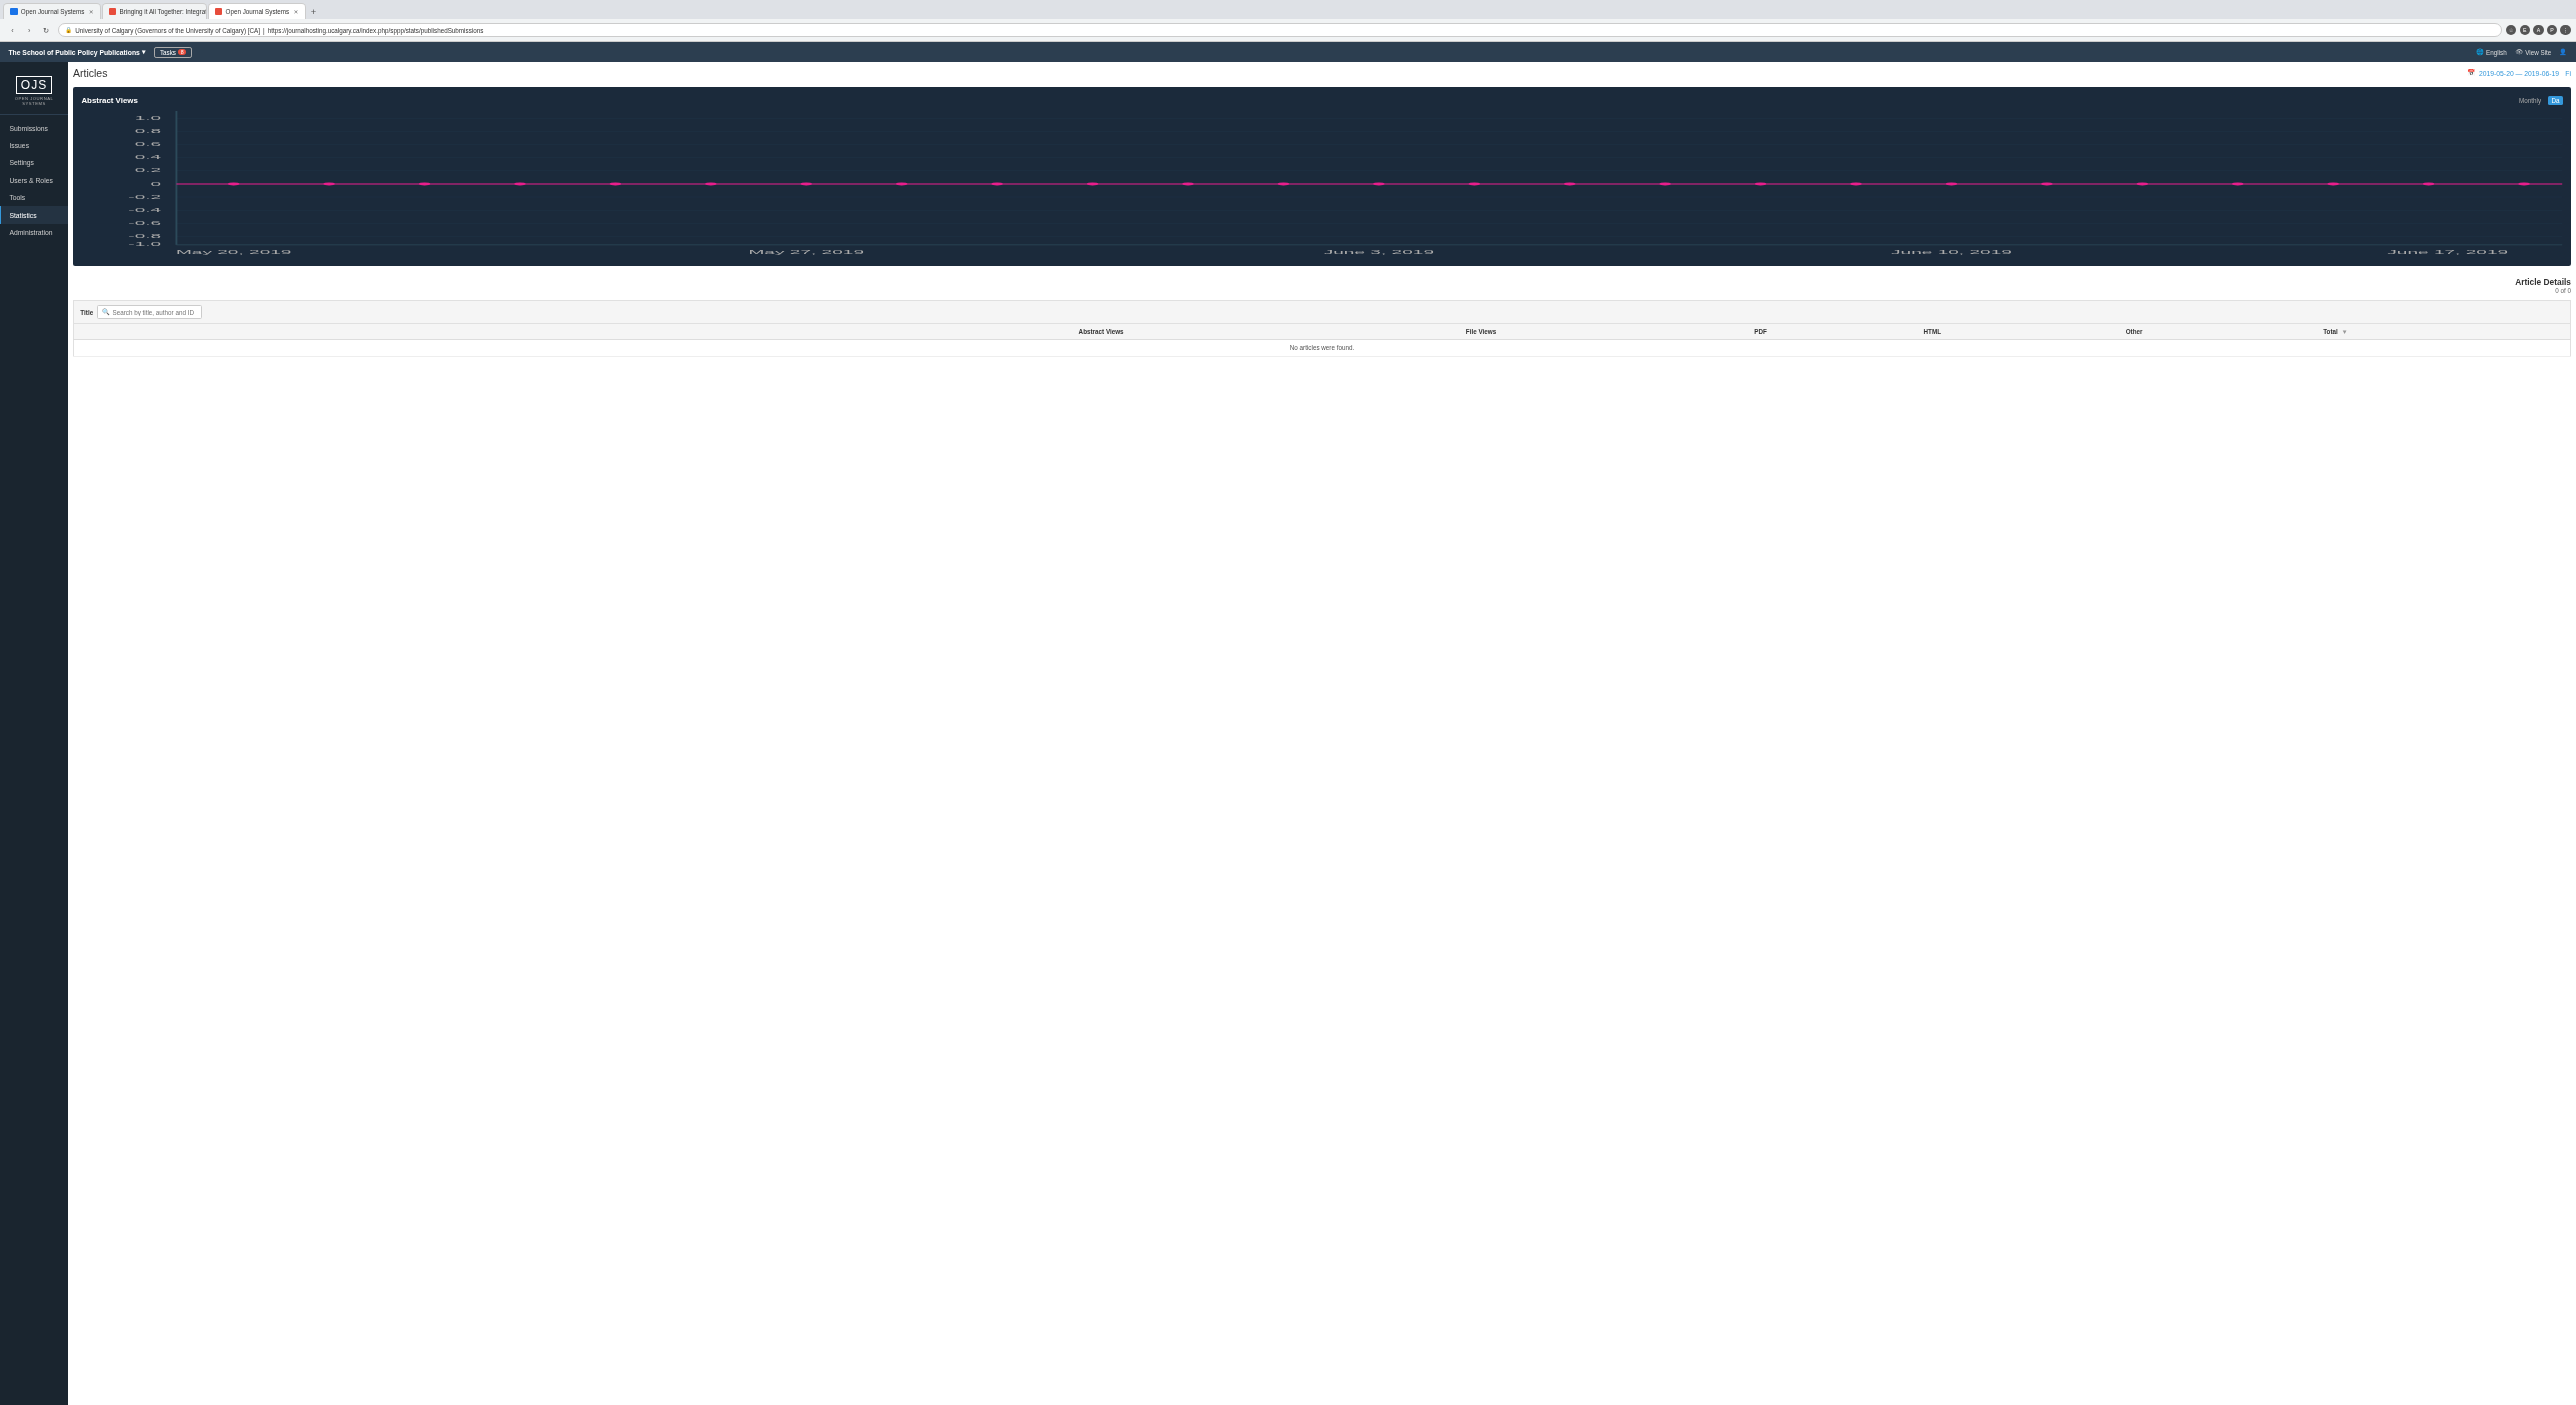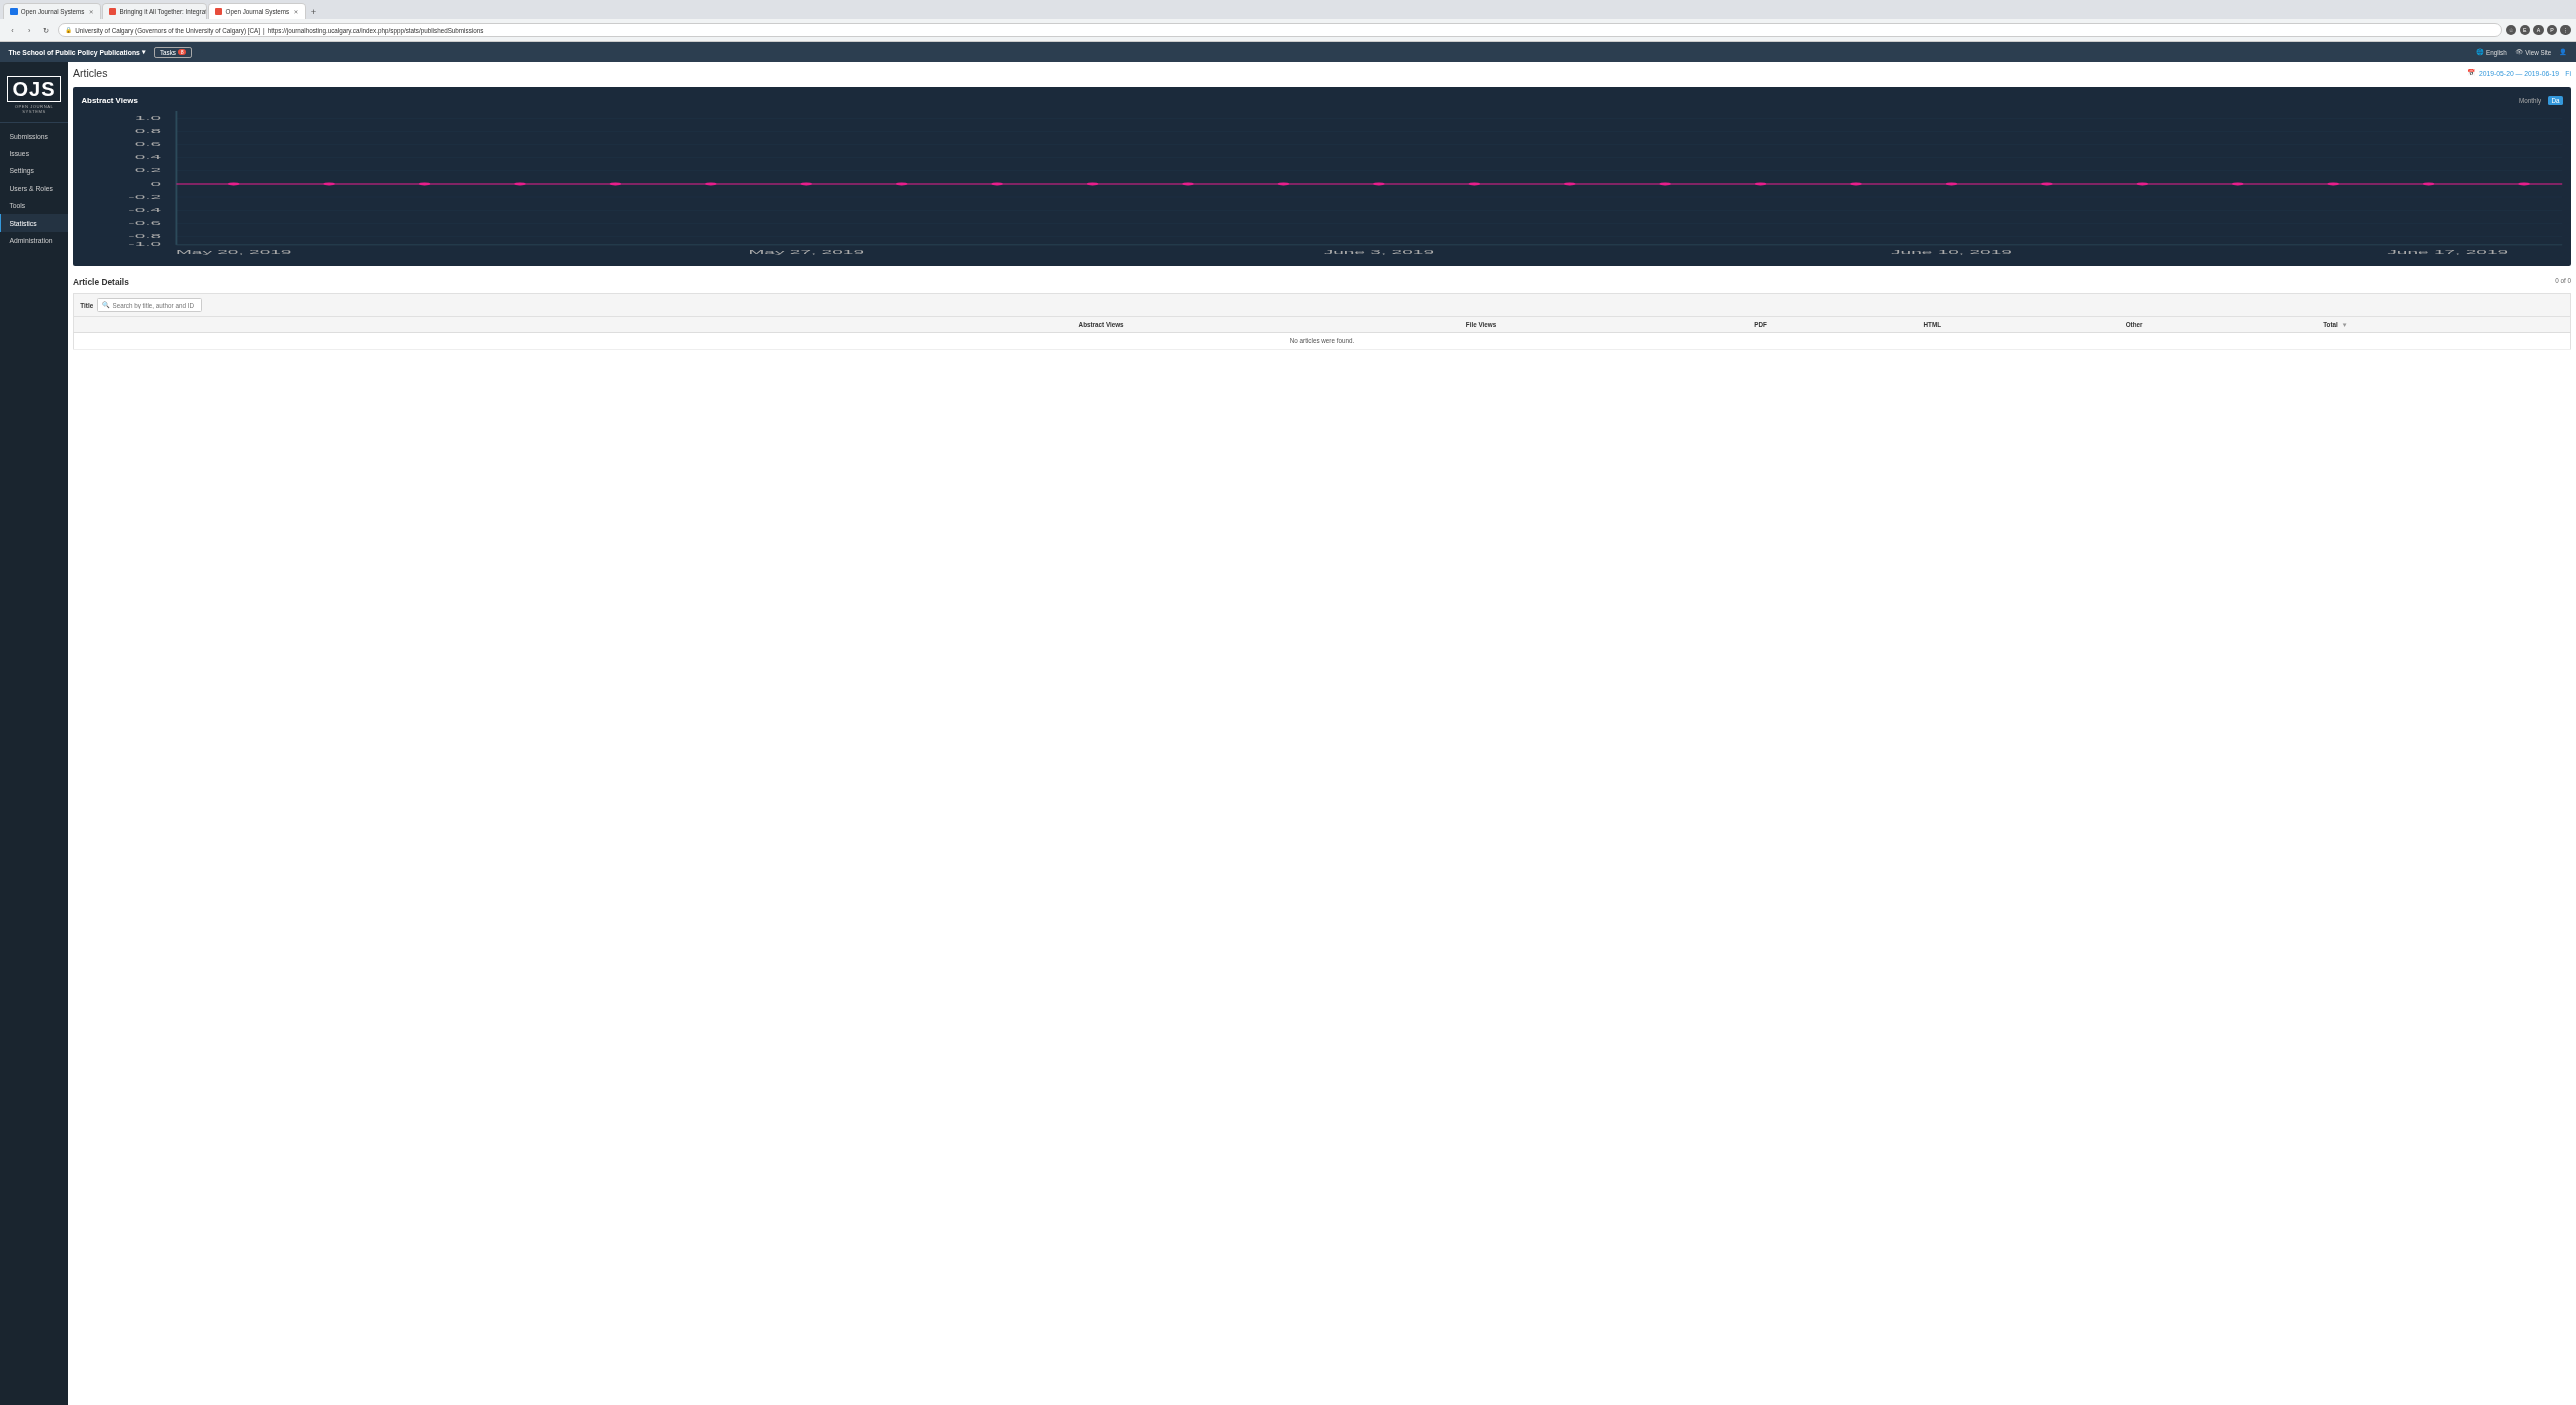--- a/index.html
+++ b/index.html
@@ -188,22 +188,22 @@
     }
     .ojs-logo {
       display: flex;
       flex-direction: column;
       align-items: center;
       padding: 8.4px;
       border-bottom: 0.5px solid #2c3e50;
       margin-bottom: 4.2px;
     }
     .ojs-logo-text {
-      font-size: 20px;
-      font-weight: bold;
+      font-size: 12px;
+      font-weight: normal;
       color: #fff;
       letter-spacing: 1px;
       border: 1.6px solid #fff;
       padding: 2.1px 4.2px;
       line-height: 1;
     }
     .ojs-logo-subtitle {
       font-size: 4.2px;
       color: #aaa;
       text-align: center;
@@ -294,22 +294,23 @@
     }
     .chart-container {
       position: relative;
       height: 147px;
     }
 
     
     .section-header {
       display: flex;
       justify-content: space-between;
-      align-items: flex-start;
+      align-items: flex-end;
       margin-bottom: 6.3px;
+      flex-direction: column;
     }
     .section-title {
       font-size: 8.4px;
       color: #333;
       font-weight: bold;
     }
     .count-label {
       font-size: 6.3px;
       color: #666;
     }

